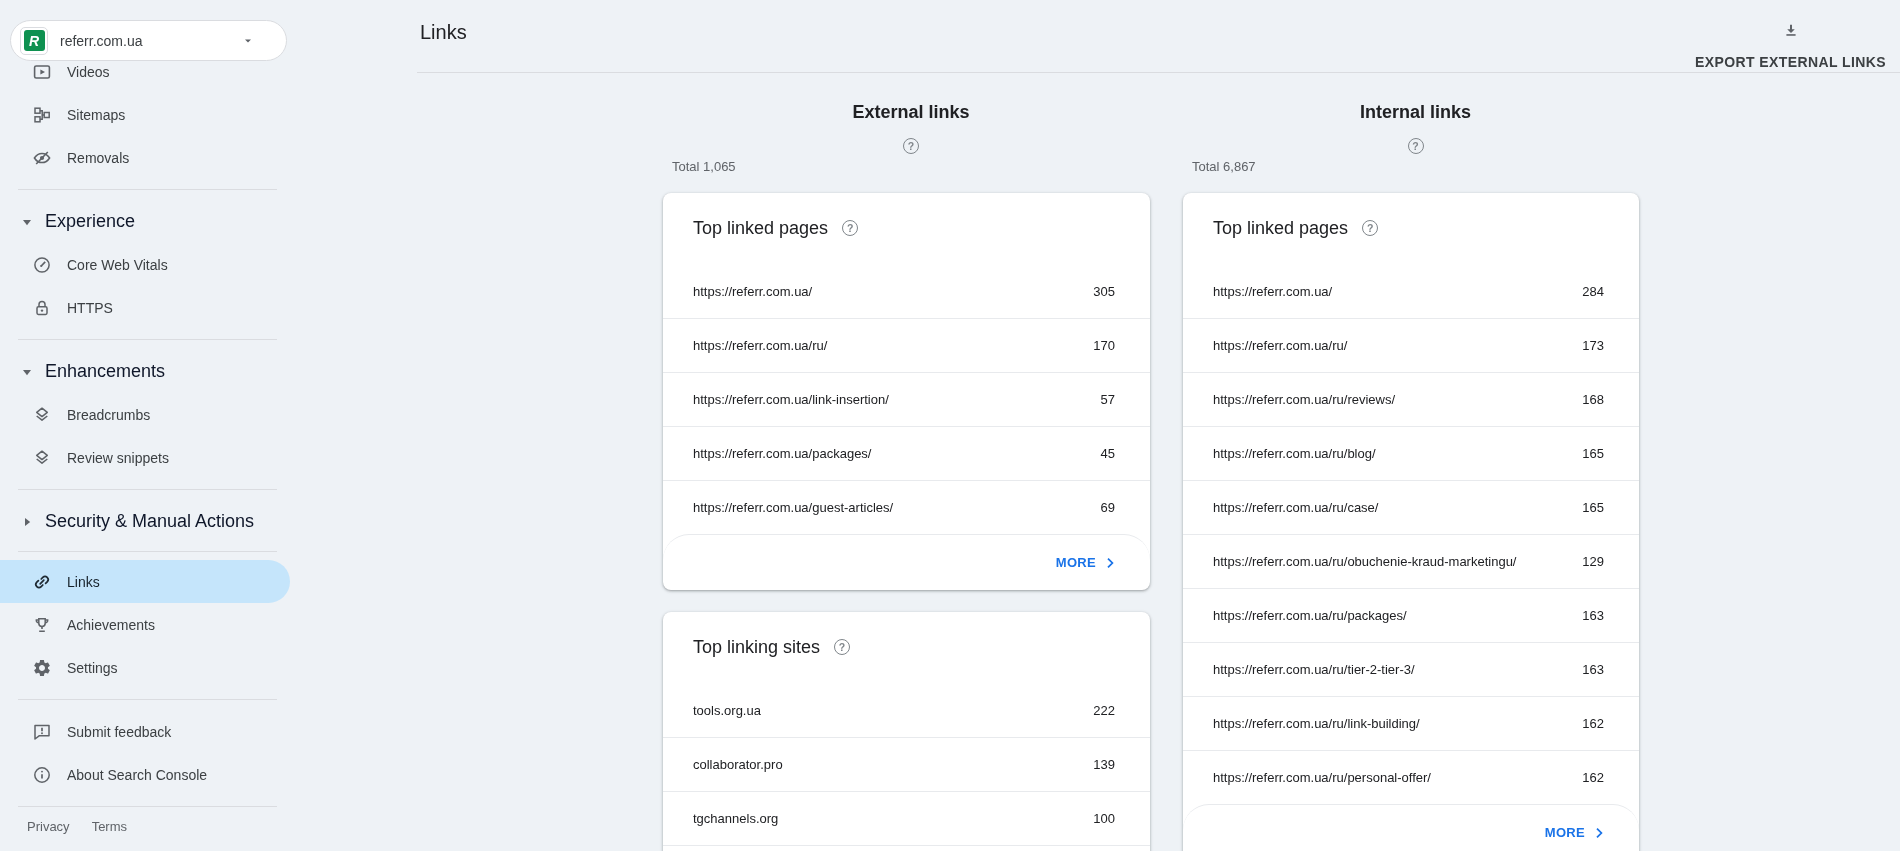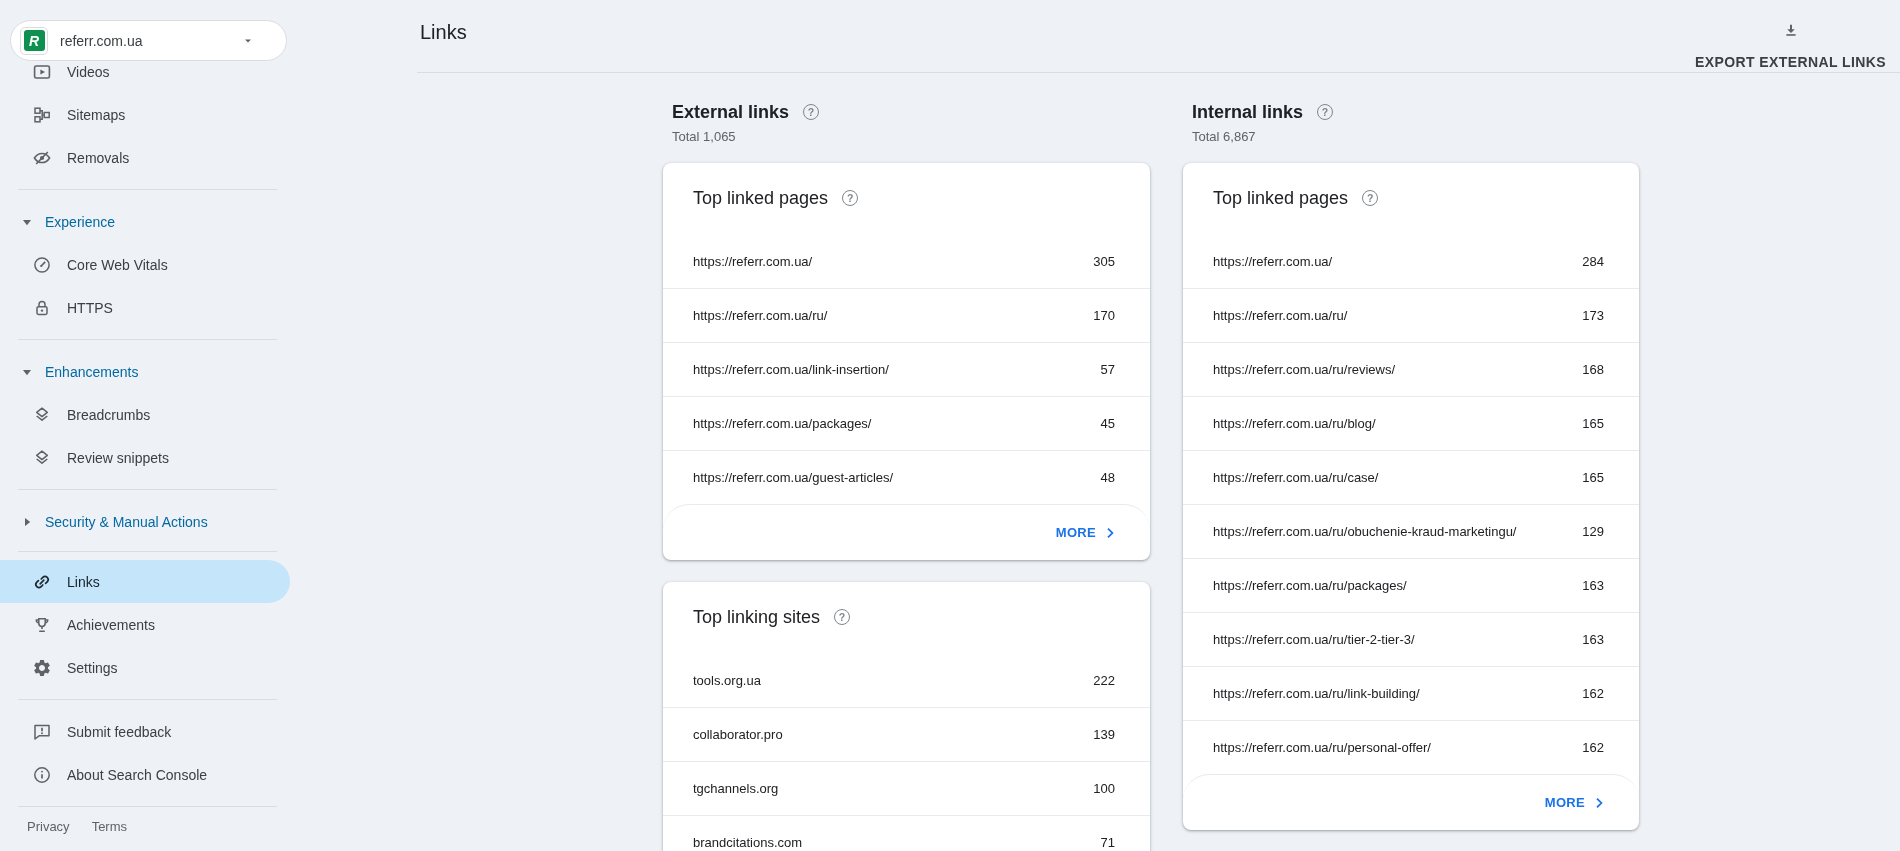--- a/index.html
+++ b/index.html
@@ -38,21 +38,21 @@
   }
   .nav-item .nav-icon { width:20px; height:20px; color:#5f6368; flex:0 0 auto; }
   .nav-item .nav-label { margin-left:15px; white-space:nowrap; }
   .nav-item.clipped { margin-top:-11px; }
   .nav-item.selected {
     width:290px; background:#c5e5fb; border-radius:0 24px 24px 0; color:#17222b;
   }
   .nav-item.selected .nav-icon { color:#1f2a33; }
   .nav-section {
     height:43px; display:flex; align-items:center; padding-left:22px; cursor:pointer;
-    color:#0369a1; font-size:14px;
+    color:#0f172a; font-size:18px;
   }
   .nav-section .tri { width:10px; height:10px; color:#5f6368; flex:0 0 auto; }
   .nav-section .nav-label { margin-left:13px; white-space:nowrap; }
   .nav-divider { border:none; border-top:1px solid #dadce0; margin:10px 23px 10px 18px; }
   .nav-divider.tight { margin:8px 23px 8px 18px; }
   .sidebar-footer { display:flex; gap:22px; padding-left:27px; margin-top:12px; }
   .sidebar-footer a { font-size:13px; color:#5f6368; text-decoration:none; cursor:pointer; }
 
   
   .page-title { position:absolute; left:420px; top:21px; font-size:20px; font-weight:400; color:#202124; }
@@ -62,21 +62,21 @@
     font-family:"Liberation Sans", sans-serif;
     font-size:14px; font-weight:700; letter-spacing:.4px; color:#3c4043;flex-direction:column;
   }
   .export-icon { width:18px; height:18px; color:#5f6368; }
   .header-divider { position:absolute; top:72px; left:417px; right:0; border-top:1px solid #dadce0; }
 
   
   .col { position:absolute; top:100px; }
   .col-external { left:663px; width:487px; }
   .col-internal { left:1183px; width:456px; }
-  .col-title-row { display:flex; align-items:center; gap:14px; padding-left:9px; }
+  .col-title-row { display:flex; align-items:center; gap:14px; padding-left:9px;flex-direction:column; }
   .col-title { font-size:18px; font-weight:700; color:#202124; line-height:24px; }
   .col-total { font-size:13px; color:#5f6368; padding-left:9px; margin-top:5px; line-height:15px; }
 
   .help-icon {
     width:16px; height:16px; border:1px solid #80868b; border-radius:50%;
     color:#80868b; font-size:10.5px; font-weight:700;
     display:inline-flex; align-items:center; justify-content:center; cursor:pointer; flex:0 0 auto;
   }
 
   .card {
@@ -336,21 +336,21 @@
           <div class="link-row">
             <span class="row-label">https://referr.com.ua/link-insertion/</span>
             <span class="row-value">57</span>
           </div>
           <div class="link-row">
             <span class="row-label">https://referr.com.ua/packages/</span>
             <span class="row-value">45</span>
           </div>
           <div class="link-row">
             <span class="row-label">https://referr.com.ua/guest-articles/</span>
-            <span class="row-value">48</span>
+            <span class="row-value">69</span>
           </div>
         </div>
       <div class="more-row">
         <span class="more-label">MORE</span>
         <span class="more-chevron">
           <svg width="16" height="16" viewBox="0 0 20 20" fill="none">
               <path d="M7.5 4.5l5.5 5.5-5.5 5.5" stroke="#1a73e8" stroke-width="2.2"></path>
             </svg>
         </span>
       </div>

